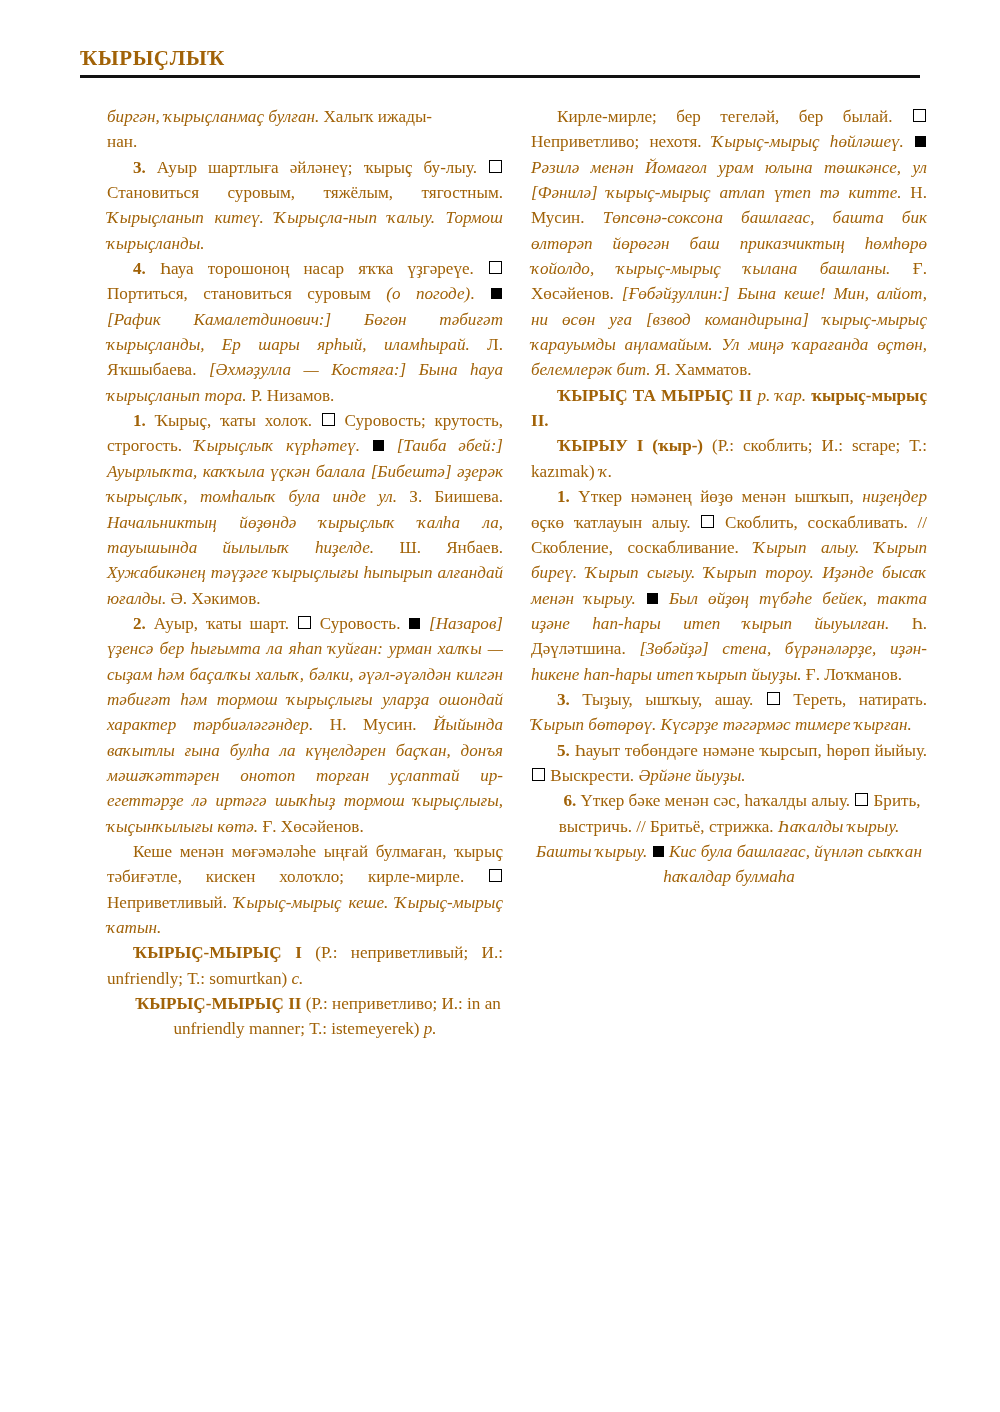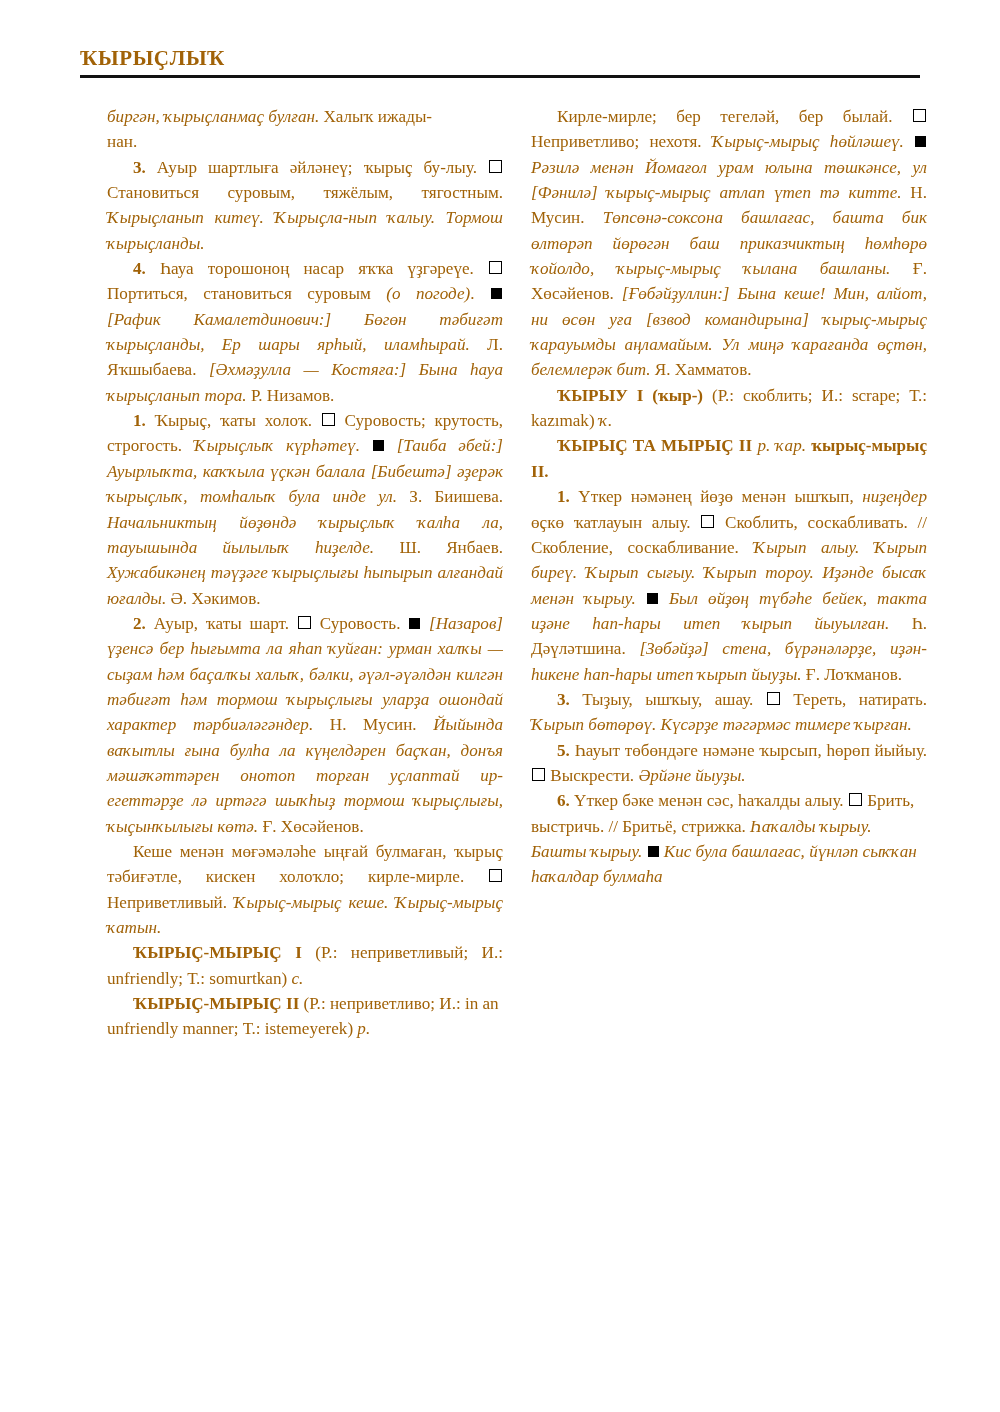--- a/index.html
+++ b/index.html
@@ -61,21 +61,21 @@
 
   .col p {
     margin: 0;
     text-indent: 0;
   }
   
   .col p.ind {
     text-indent: 26px;
   }
   .col p.last-left {
-    text-align: left;
+    text-align: center;
   }
 
   
   .hw {            
     font-weight: bold;
   }
   .it {            
     font-style: italic;
   }
   .bnum {          
@@ -129,22 +129,22 @@
         <p class="ind"><span class="bnum">3.</span> Ауыр шартлыға әйләнеү; ҡырыҫ бу-лыу. <span class="sq-open"></span> Становиться суровым, тяжёлым, тягостным. <span class="it">Ҡырыҫланып китеү. Ҡырыҫла-нып ҡалыу. Тормош ҡырыҫланды.</span></p>
         <p class="ind"><span class="bnum">4.</span> Һауа торошоноң насар яҡҡа үҙгәреүе. <span class="sq-open"></span> Портиться, становиться суровым <span class="it">(о погоде)</span>. <span class="sq-fill"></span> <span class="it">[Рафик Камалетдинович:] Бөгөн тәбиғәт ҡырыҫланды, Ер шары ярһый, иламһырай.</span> Л. Яҡшыбаева. <span class="it">[Әхмәҙулла — Костяға:] Бына һауа ҡырыҫланып тора.</span> Р. Низамов.</p>
         <p class="ind"><span class="bnum">1.</span> Ҡырыҫ, ҡаты холоҡ. <span class="sq-open"></span> Суровость; крутость, строгость. <span class="it">Ҡырыҫлыҡ күрһәтеү.</span> <span class="sq-fill"></span> <span class="it">[Таиба әбей:] Ауырлыҡта, каҡҡыла үҫкән балала [Бибештә] әҙерәк ҡырыҫлыҡ, томһалыҡ була инде ул.</span> З. Биишева. <span class="it">Начальниктың йөҙөндә ҡырыҫлыҡ ҡалһа ла, тауышында йылылыҡ һиҙелде.</span> Ш. Янбаев. <span class="it">Хужабикәнең тәүҙәге ҡырыҫлығы һыпырып алғандай юғалды.</span> Ә. Хәкимов.</p>
         <p class="ind"><span class="bnum">2.</span> Ауыр, ҡаты шарт. <span class="sq-open"></span> Суровость. <span class="sq-fill"></span> <span class="it">[Назаров] үҙенсә бер һығымта ла яһап ҡуйған: урман халҡы — сыҙам һәм баҫалҡы халыҡ, бәлки, әүәл-әүәлдән килгән тәбиғәт һәм тормош ҡырыҫлығы уларҙа ошондай характер тәрбиәләгәндер.</span> Н. Мусин. <span class="it">Йыйында ваҡытлы ғына булһа ла күңелдәрен баҫҡан, донъя мәшәҡәттәрен онотоп торған уҫлаптай ир-егеттәрҙе лә иртәгә шыҡһыҙ тормош ҡырыҫлығы, ҡыҫынҡылығы көтә.</span> Ғ. Хөсәйенов.</p>
         <p class="ind">Кеше менән мөғәмәләһе ыңғай булмаған, ҡырыҫ тәбиғәтле, кискен холоҡло; кирле-мирле. <span class="sq-open"></span> Неприветливый. <span class="it">Ҡырыҫ-мырыҫ кеше. Ҡырыҫ-мырыҫ ҡатын.</span></p>
         <p class="ind"><span class="hw">ҠЫРЫҪ-МЫРЫҪ</span> <span class="hw">I</span> (Р.: неприветливый; И.: <span class="lat">unfriendly;</span> Т.: <span class="lat">somurtkan</span>) <span class="it">с.</span></p>
         <p class="ind last-left"><span class="hw">ҠЫРЫҪ-МЫРЫҪ II</span> (Р.: неприветливо; И.: <span class="lat">in an unfriendly manner;</span> Т.: <span class="lat">istemeyerek</span>) <span class="it">р.</span></p>
       </div>
     <div class="col" id="col-right">
         <p class="ind">Кирле-мирле; бер тегеләй, бер былай. <span class="sq-open"></span> Неприветливо; нехотя. <span class="it">Ҡырыҫ-мырыҫ һөйләшеү.</span> <span class="sq-fill"></span> <span class="it">Рәзилә менән Йомағол урам юлына төшкәнсе, ул [Фәнилә] ҡырыҫ-мырыҫ атлап үтеп тә китте.</span> Н. Мусин. <span class="it">Төпсөнә-соксона башлағас, башта бик өлтөрәп йөрөгән баш приказчиктың һөмһөрө ҡойолдо, ҡырыҫ-мырыҫ ҡылана башланы.</span> Ғ. Хөсәйенов. <span class="it">[Ғөбәйҙуллин:] Бына кеше! Мин, алйот, ни өсөн уға [взвод командирына] ҡырыҫ-мырыҫ ҡарауымды аңламайым. Ул миңә ҡарағанда өҫтөн, белемлерәк бит.</span> Я. Хамматов.</p>
+        <p class="ind"><span class="hw">ҠЫРЫҪ ТА МЫРЫҪ II</span> <span class="it">р. ҡар.</span> <span class="hw">ҡырыҫ-мырыҫ II.</span></p>
         <p class="ind"><span class="hw">ҠЫРЫУ I</span> <span class="hw">(ҡыр-)</span> (Р.: скоблить; И.: <span class="lat">scrape;</span> Т.: <span class="lat">kazımak</span>) <span class="it">ҡ.</span></p>
-        <p class="ind"><span class="hw">ҠЫРЫҪ ТА МЫРЫҪ II</span> <span class="it">р. ҡар.</span> <span class="hw">ҡырыҫ-мырыҫ II.</span></p>
         <p class="ind"><span class="bnum">1.</span> Үткер нәмәнең йөҙө менән ышҡып, <span class="it">ниҙеңдер</span> өҫкө ҡатлауын алыу. <span class="sq-open"></span> Скоблить, соскабливать. // Скобление, соскабливание. <span class="it">Ҡырып алыу. Ҡырып биреү. Ҡырып сығыу. Ҡырып тороу. Иҙәнде бысаҡ менән ҡырыу.</span> <span class="sq-fill"></span> <span class="it">Был өйҙөң түбәһе бейек, такта иҙәне һап-һары итеп ҡырып йыуылған.</span> Һ. Дәүләтшина. <span class="it">[Зөбәйҙә] стена, бүрәнәләрҙе, иҙән-һикене һап-һары итеп ҡырып йыуҙы.</span> Ғ. Лоҡманов.</p>
         <p class="ind"><span class="bnum">3.</span> Тыҙыу, ышҡыу, ашау. <span class="sq-open"></span> Тереть, натирать. <span class="it">Ҡырып бөтөрөү. Күсәрҙе тәгәрмәс тимере ҡырған.</span></p>
         <p class="ind"><span class="bnum">5.</span> Һауыт төбөндәге нәмәне ҡырсып, һөрөп йыйыу. <span class="sq-open"></span> Выскрести. <span class="it">Әрйәне йыуҙы.</span></p>
         <p class="ind last-left"><span class="bnum">6.</span> Үткер бәке менән сәс, һаҡалды алыу. <span class="sq-open"></span> Брить, выстричь. // Бритьё, стрижка. <span class="it">Һаҡалды ҡырыу. Башты ҡырыу.</span> <span class="sq-fill"></span> <span class="it">Кис була башлағас, йүнләп сыҡҡан һаҡалдар булмаһа</span></p>
       </div>
   </div>
 
   <div class="folio">790</div>
 
 </div>

